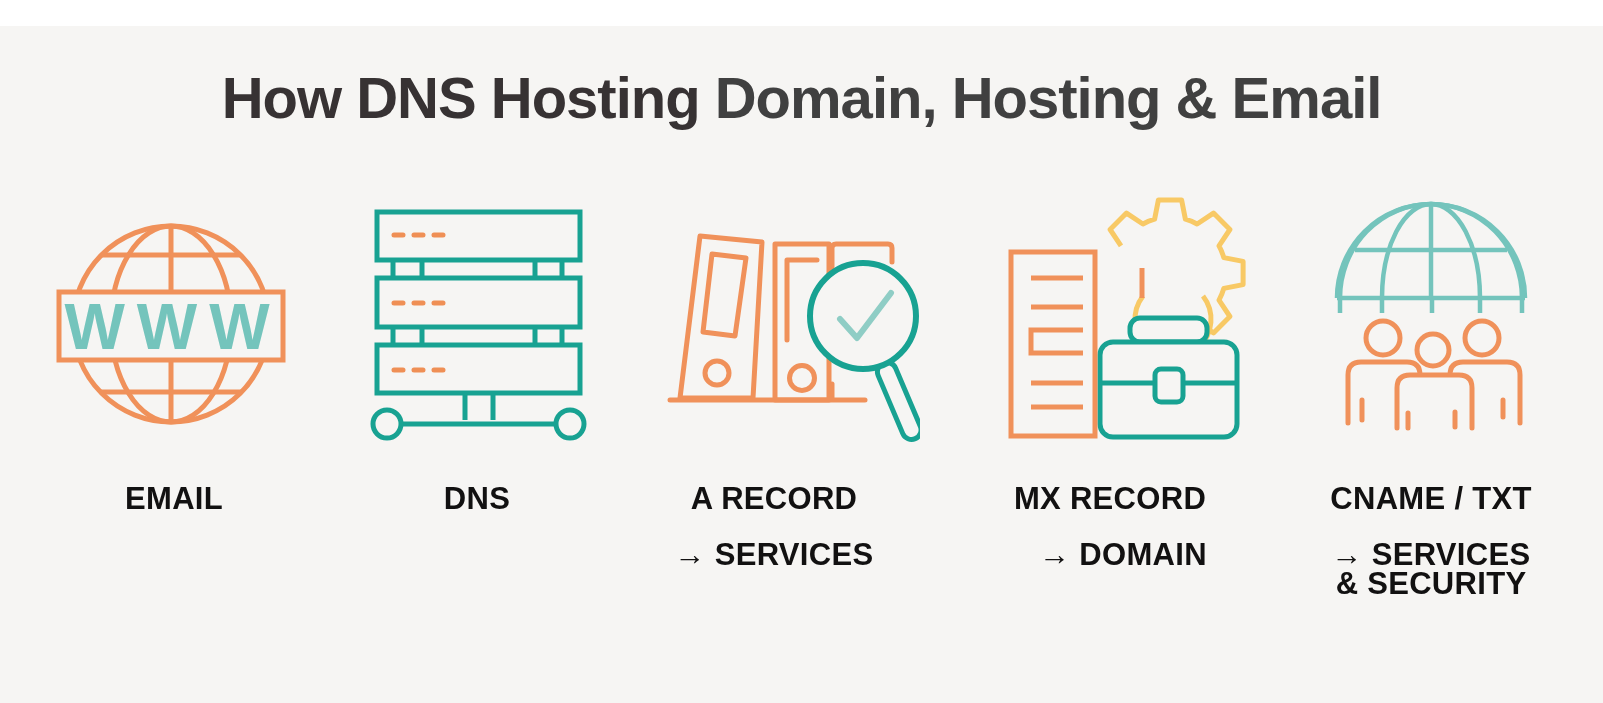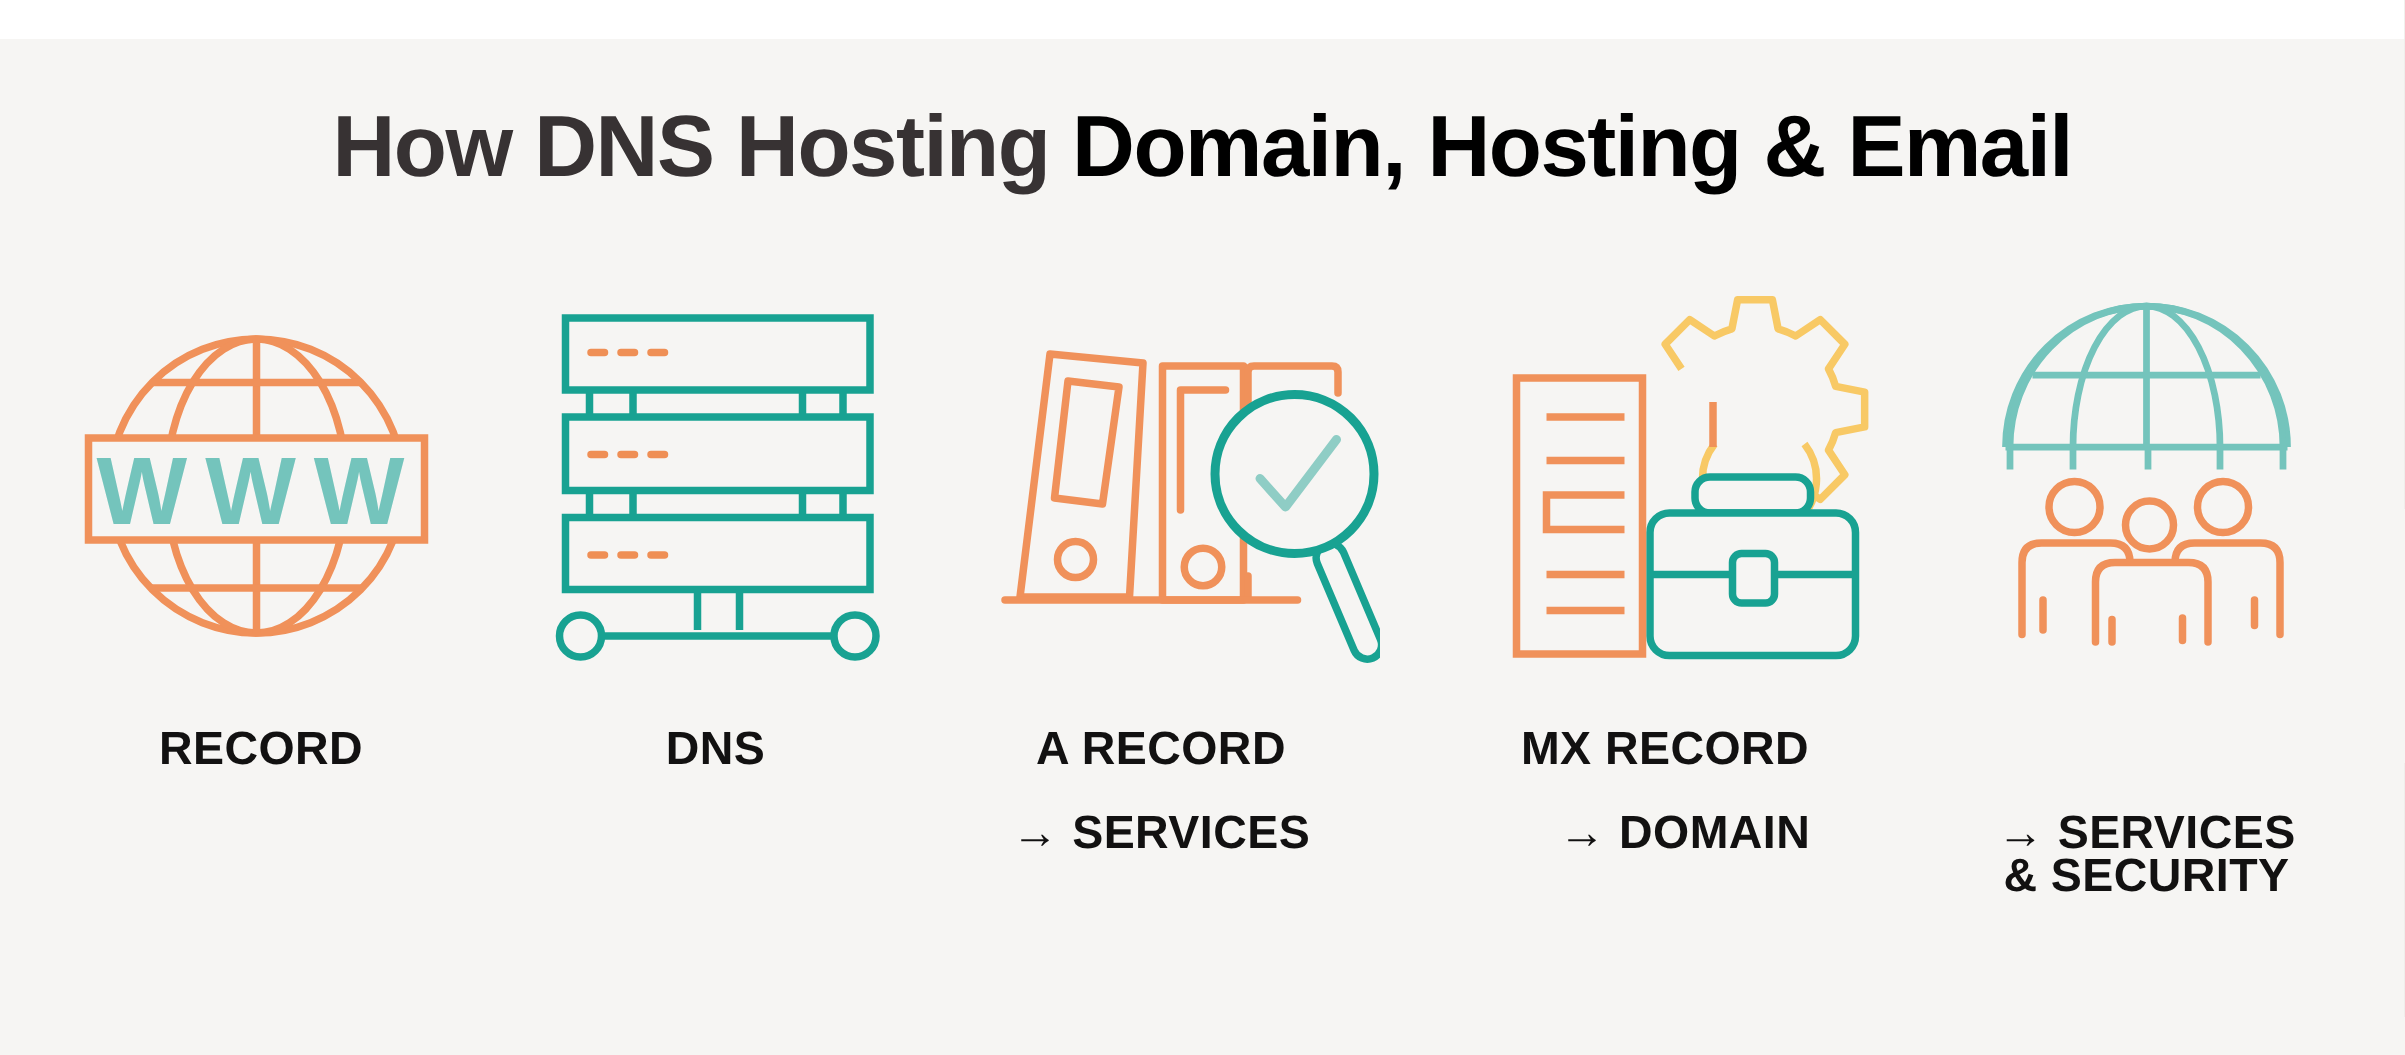--- a/index.html
+++ b/index.html
@@ -7,21 +7,21 @@
     position:relative;width:1603px;height:703px;margin:0 auto;
     background:#f6f5f3;overflow:hidden;
     font-family:"Liberation Sans", sans-serif;
   }
   .top-strip{position:absolute;top:0;left:0;width:100%;height:26px;background:#ffffff;}
   .title{
     position:absolute;top:66px;left:0;width:100%;
     text-align:center;font-size:58px;line-height:64px;font-weight:800;
     letter-spacing:-1px;color:#373233;white-space:nowrap;
   }
-  .title .hl{color:#000000;margin-top:30px;}
+  .title .hl{color:#404040;margin-top:30px;}
   .icon{position:absolute;}
   .lbl{
     position:absolute;width:340px;text-align:center;
     font-size:31px;line-height:30px;font-weight:800;color:#121111;
     letter-spacing:0.3px;white-space:nowrap;
   }
   .lbl.two{line-height:29px;white-space:normal;}
   .lbl.two span{display:block;}
 </style>
 </head>
@@ -122,24 +122,25 @@
       <path d="M120,228 V180 Q120,167 133,167 H177 Q190,167 190,180 V228"></path>
       <path d="M32,205 V225 M173,205 V222"></path>
       <circle cx="53" cy="143" r="17"></circle>
       <circle cx="152" cy="143" r="17"></circle>
       <circle cx="103" cy="155" r="16" fill="#f6f5f3"></circle>
       <path d="M67,233 V193 Q67,180 80,180 H129 Q142,180 142,193 V233" fill="#f6f5f3"></path>
       <path d="M78,218 V233 M125,217 V232"></path>
     </g>
   </svg>
 
-  <div class="lbl" style="left:4px;top:484px">RECORD</div>
+  <div class="lbl" style="left:4px;top:484px">EMAIL</div>
   <div class="lbl" style="left:307px;top:484px">DNS</div>
   <div class="lbl" style="left:604px;top:484px">A RECORD</div>
   <div class="lbl" style="left:940px;top:484px">MX RECORD</div>
+  <div class="lbl" style="left:1261px;top:484px">CNAME / TXT</div>
 
   <div class="lbl" style="left:604px;top:540px">→ SERVICES</div>
   <div class="lbl" style="left:953px;top:540px">→ DOMAIN</div>
   <div class="lbl two" style="left:1261px;top:540px">
     <span>→ SERVICES</span>
     <span>&amp; SECURITY</span>
   </div>
 </div>
 
 </body></html>

